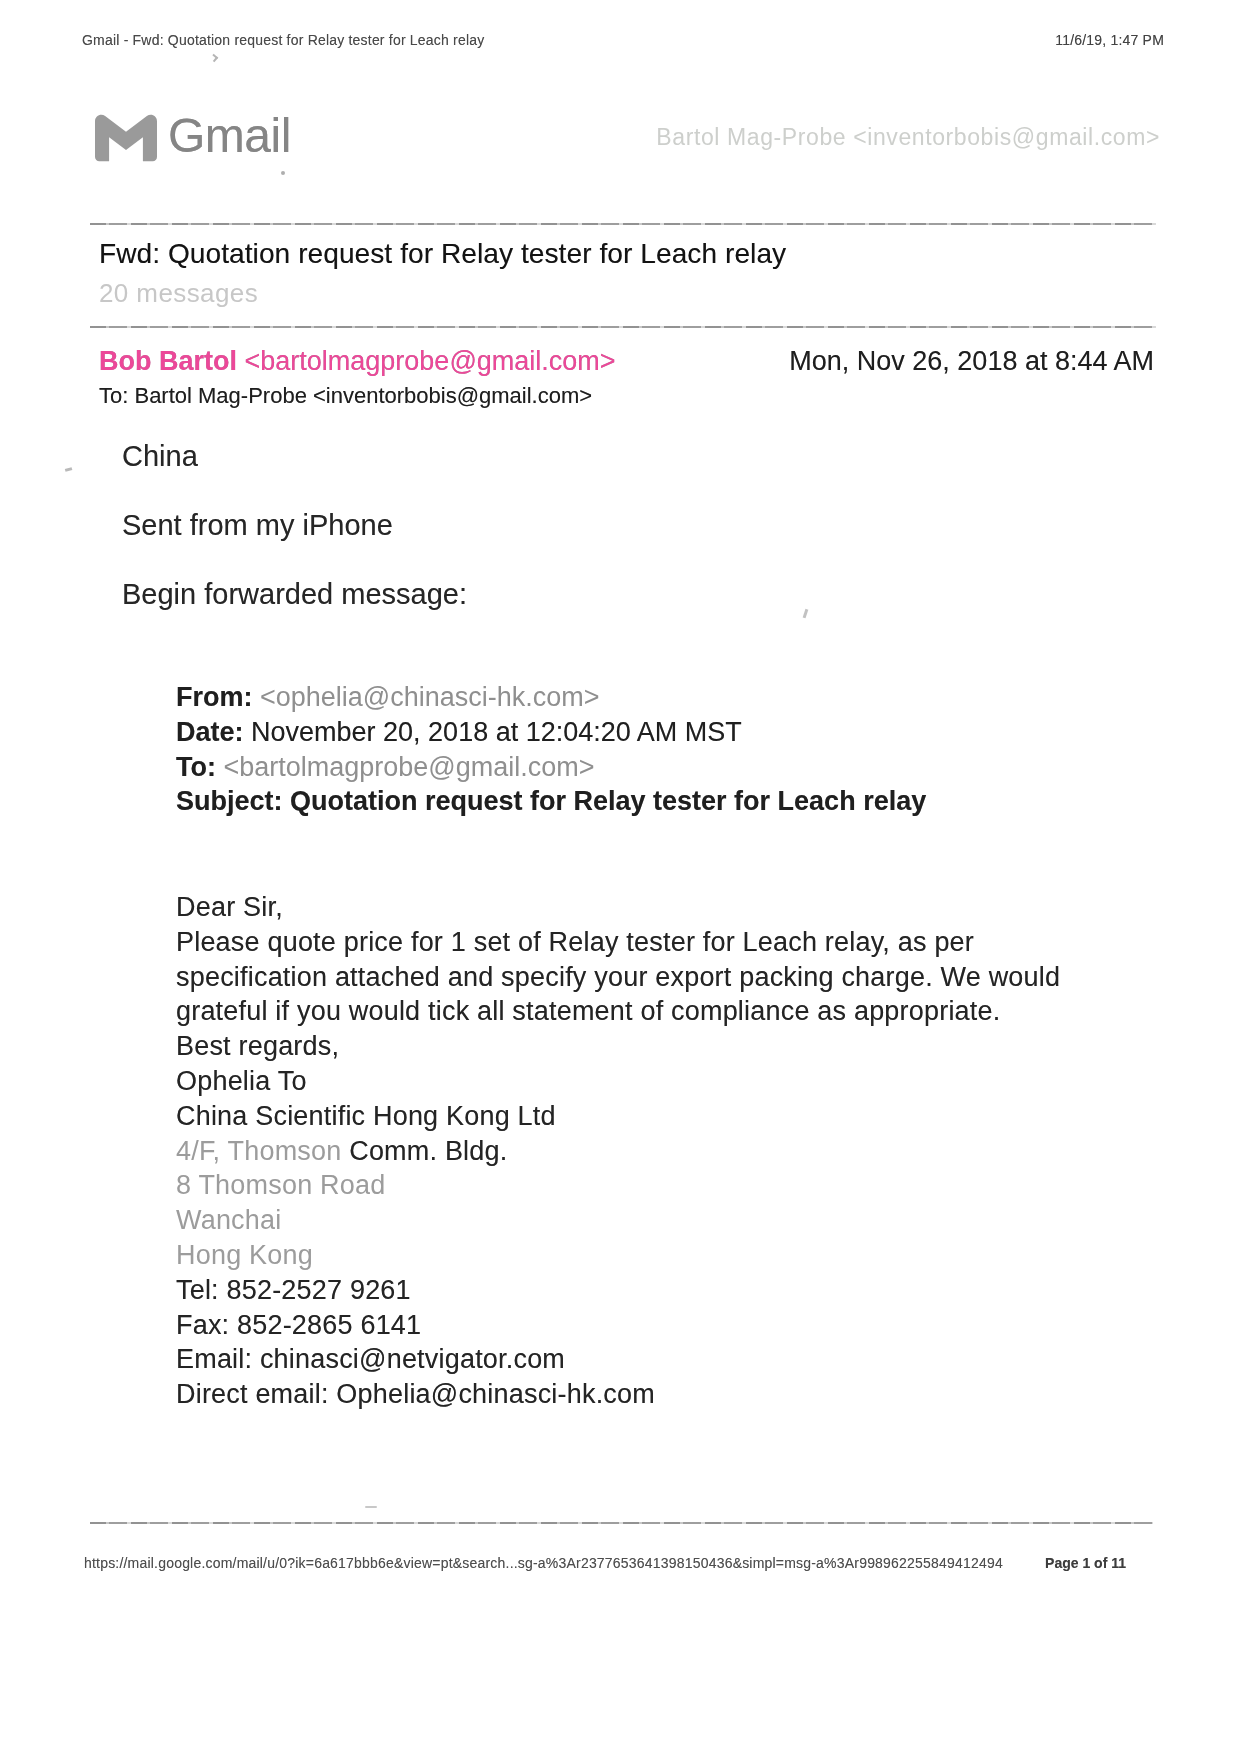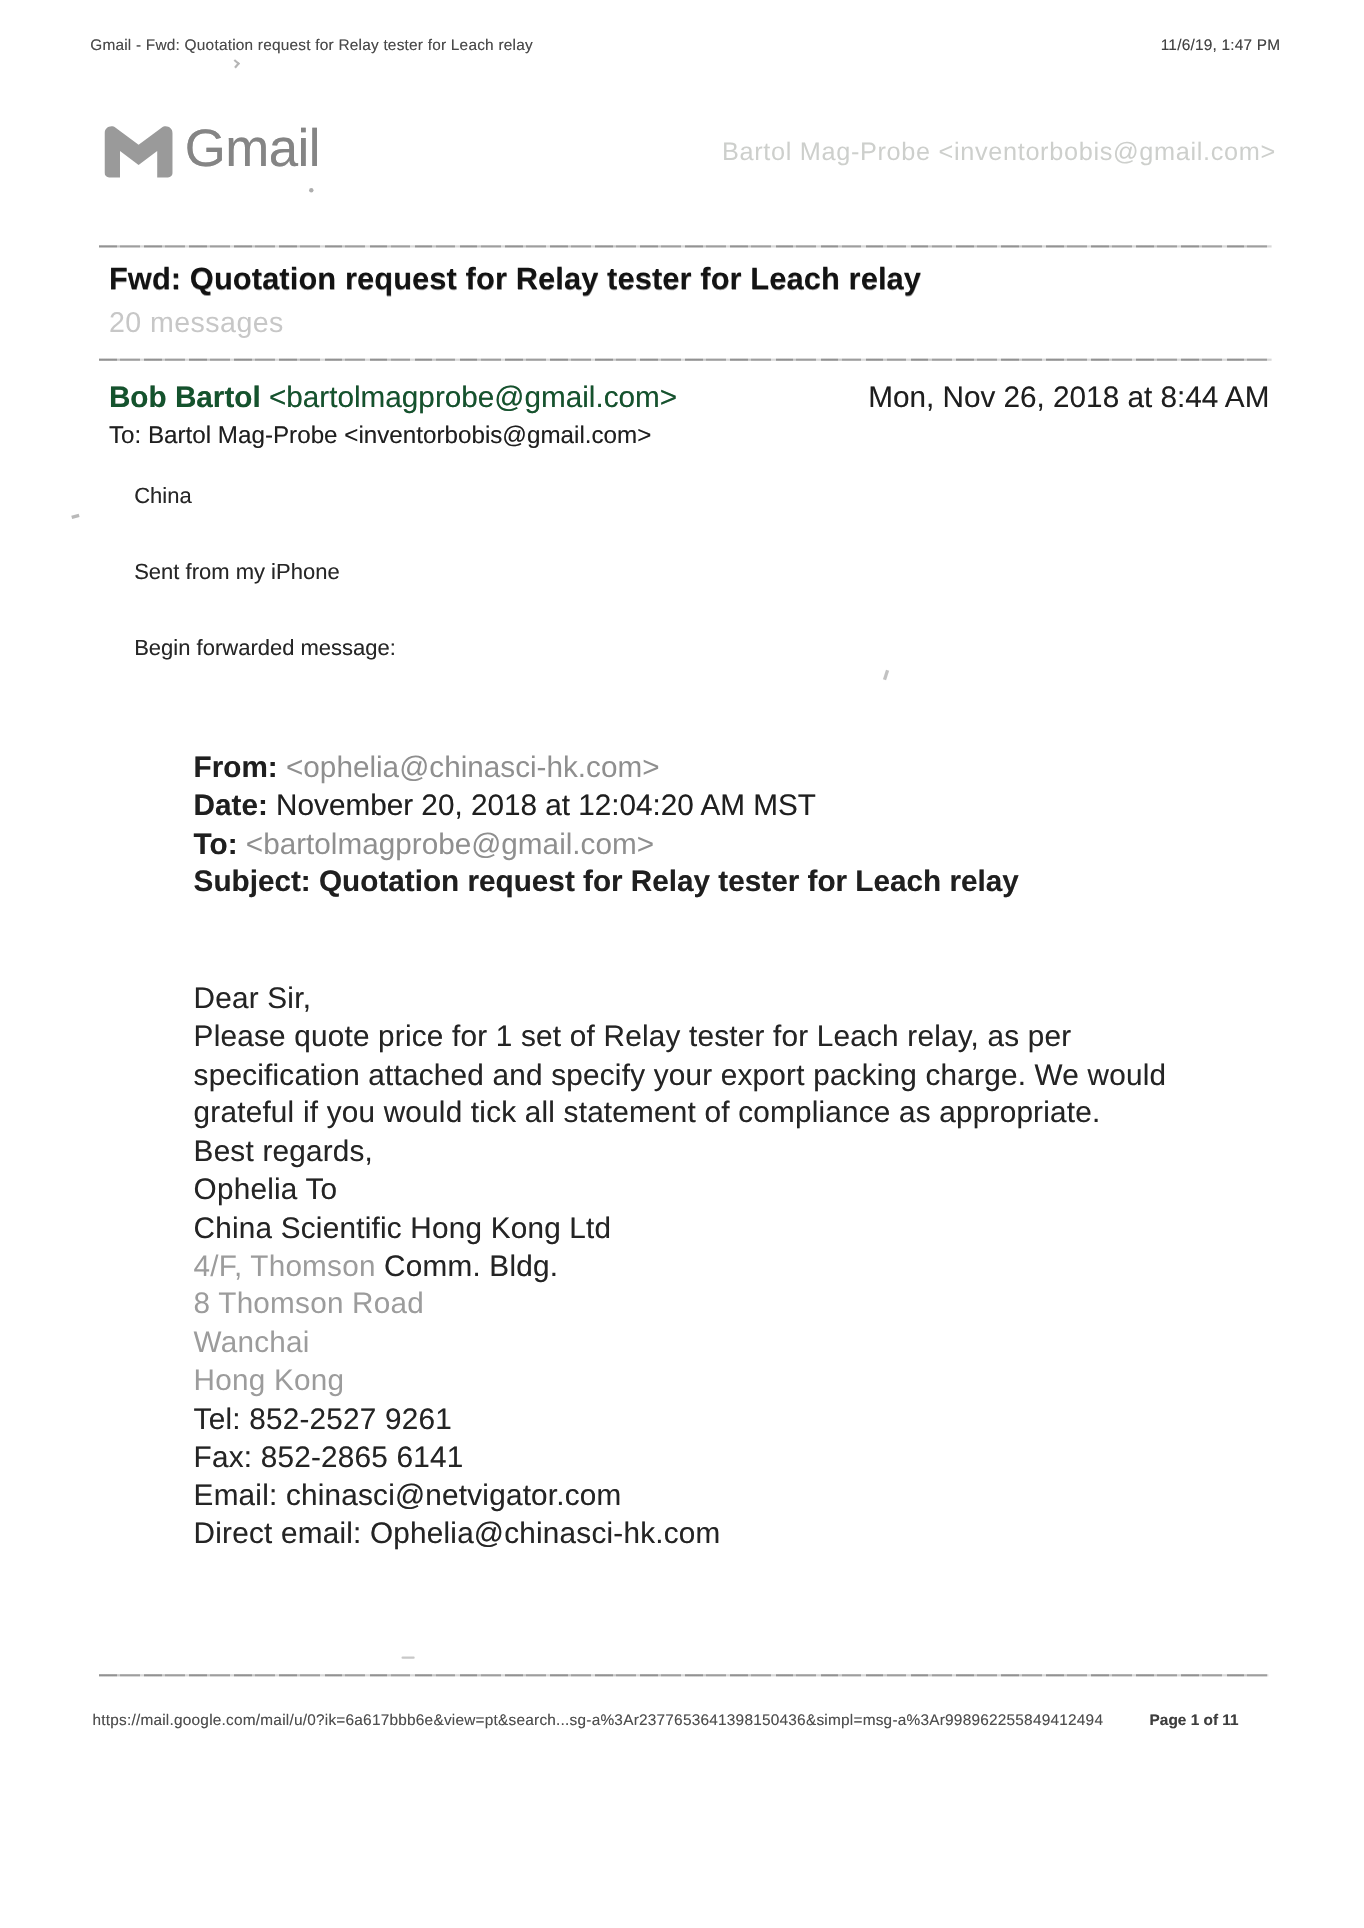--- a/index.html
+++ b/index.html
@@ -33,31 +33,31 @@
     position: absolute; left: 28px; right: 22px; height: 2px; opacity: .85;
     background-image: repeating-linear-gradient(90deg,
       #7f7f7f 0px, #7f7f7f 16px, #bdbdbd 16px, #bdbdbd 19px,
       #8d8d8d 19px, #8d8d8d 37px, #d2d2d2 37px, #d2d2d2 41px);
   }
   .d1 { top: 211px; }
   .d2 { top: 314px; }
   .d3 { top: 1510px; right: 25px; }
 
   
-  .subject   { left: 37px; top: 226px; margin: 0; font-size: 28px; font-weight: 700; color: #131313; letter-spacing: .1px; text-shadow: .2px .2px .5px rgba(20,20,20,.45); }
+  .subject   { left: 37px; top: 226px; margin: 0; font-size: 28px; font-weight: 400; color: #131313; letter-spacing: .1px; text-shadow: .2px .2px .5px rgba(20,20,20,.45); }
   .msg-count { left: 37px; top: 266px; font-size: 26px; color: #c7c7c7; letter-spacing: .4px; }
 
   
-  .sender-row { left: 37px; top: 334px; font-size: 27px; color: #14532d; text-shadow: 0 0 .5px rgba(40,40,40,.45); }
+  .sender-row { left: 37px; top: 334px; font-size: 27px; color: #ec4899; text-shadow: 0 0 .5px rgba(40,40,40,.45); }
   .msg-date   { right: 24px; top: 334px; font-size: 27px; color: #1e1e1e; text-shadow: 0 0 .5px rgba(40,40,40,.45); }
   .to-row     { left: 37px; top: 371px; font-size: 22px; color: #1e1e1e; text-shadow: 0 0 .5px rgba(40,40,40,.45); }
   .b { font-weight: 700; }
 
   
-  .body-line { font-size: 20px; color: #262626; text-shadow: 0 0 .5px rgba(50,50,50,.4); }
+  .body-line { font-size: 29px; color: #262626; text-shadow: 0 0 .5px rgba(50,50,50,.4); }
   .l1 { left: 60px; top: 428px; }
   .l2 { left: 60px; top: 497px; }
   .l3 { left: 60px; top: 566px; }
 
   
   .fwd-header { left: 114px; top: 668px; font-size: 27px; line-height: 34.8px; color: #1f1f1f; text-shadow: 0 0 .5px rgba(40,40,40,.45); }
   .fwd-header .gray, .gray { color: #8f8f8f; text-shadow: none; }
 
   
   .fwd-body { left: 114px; top: 878px; font-size: 27px; line-height: 34.8px; color: #242424; letter-spacing: .2px; text-shadow: 0 0 .5px rgba(50,50,50,.4); }

